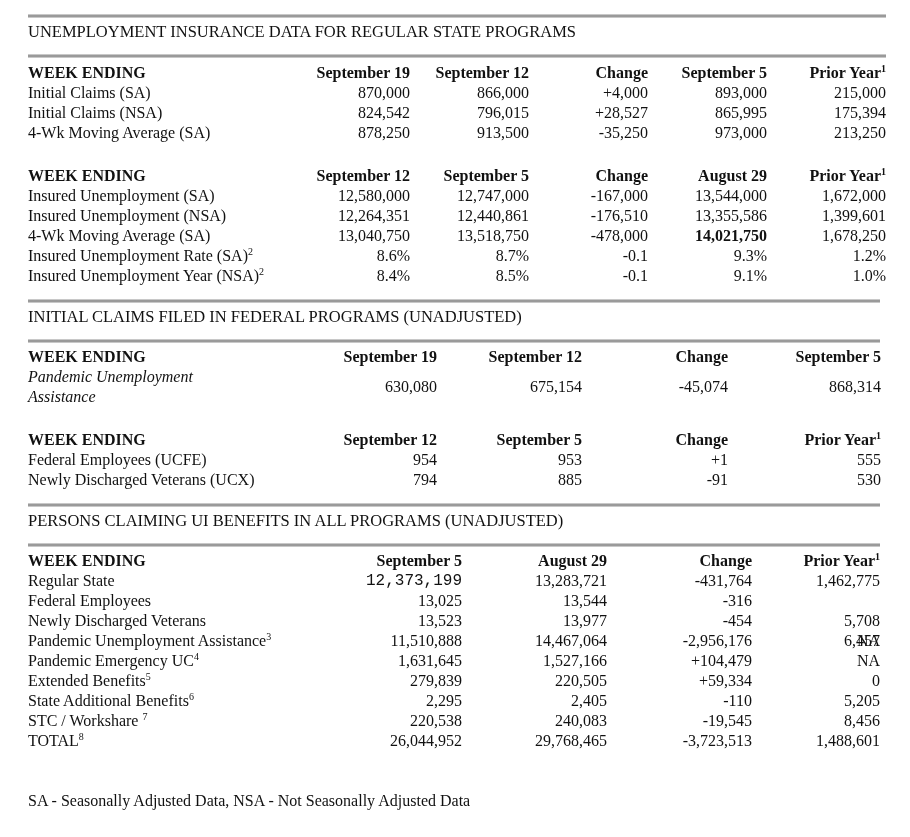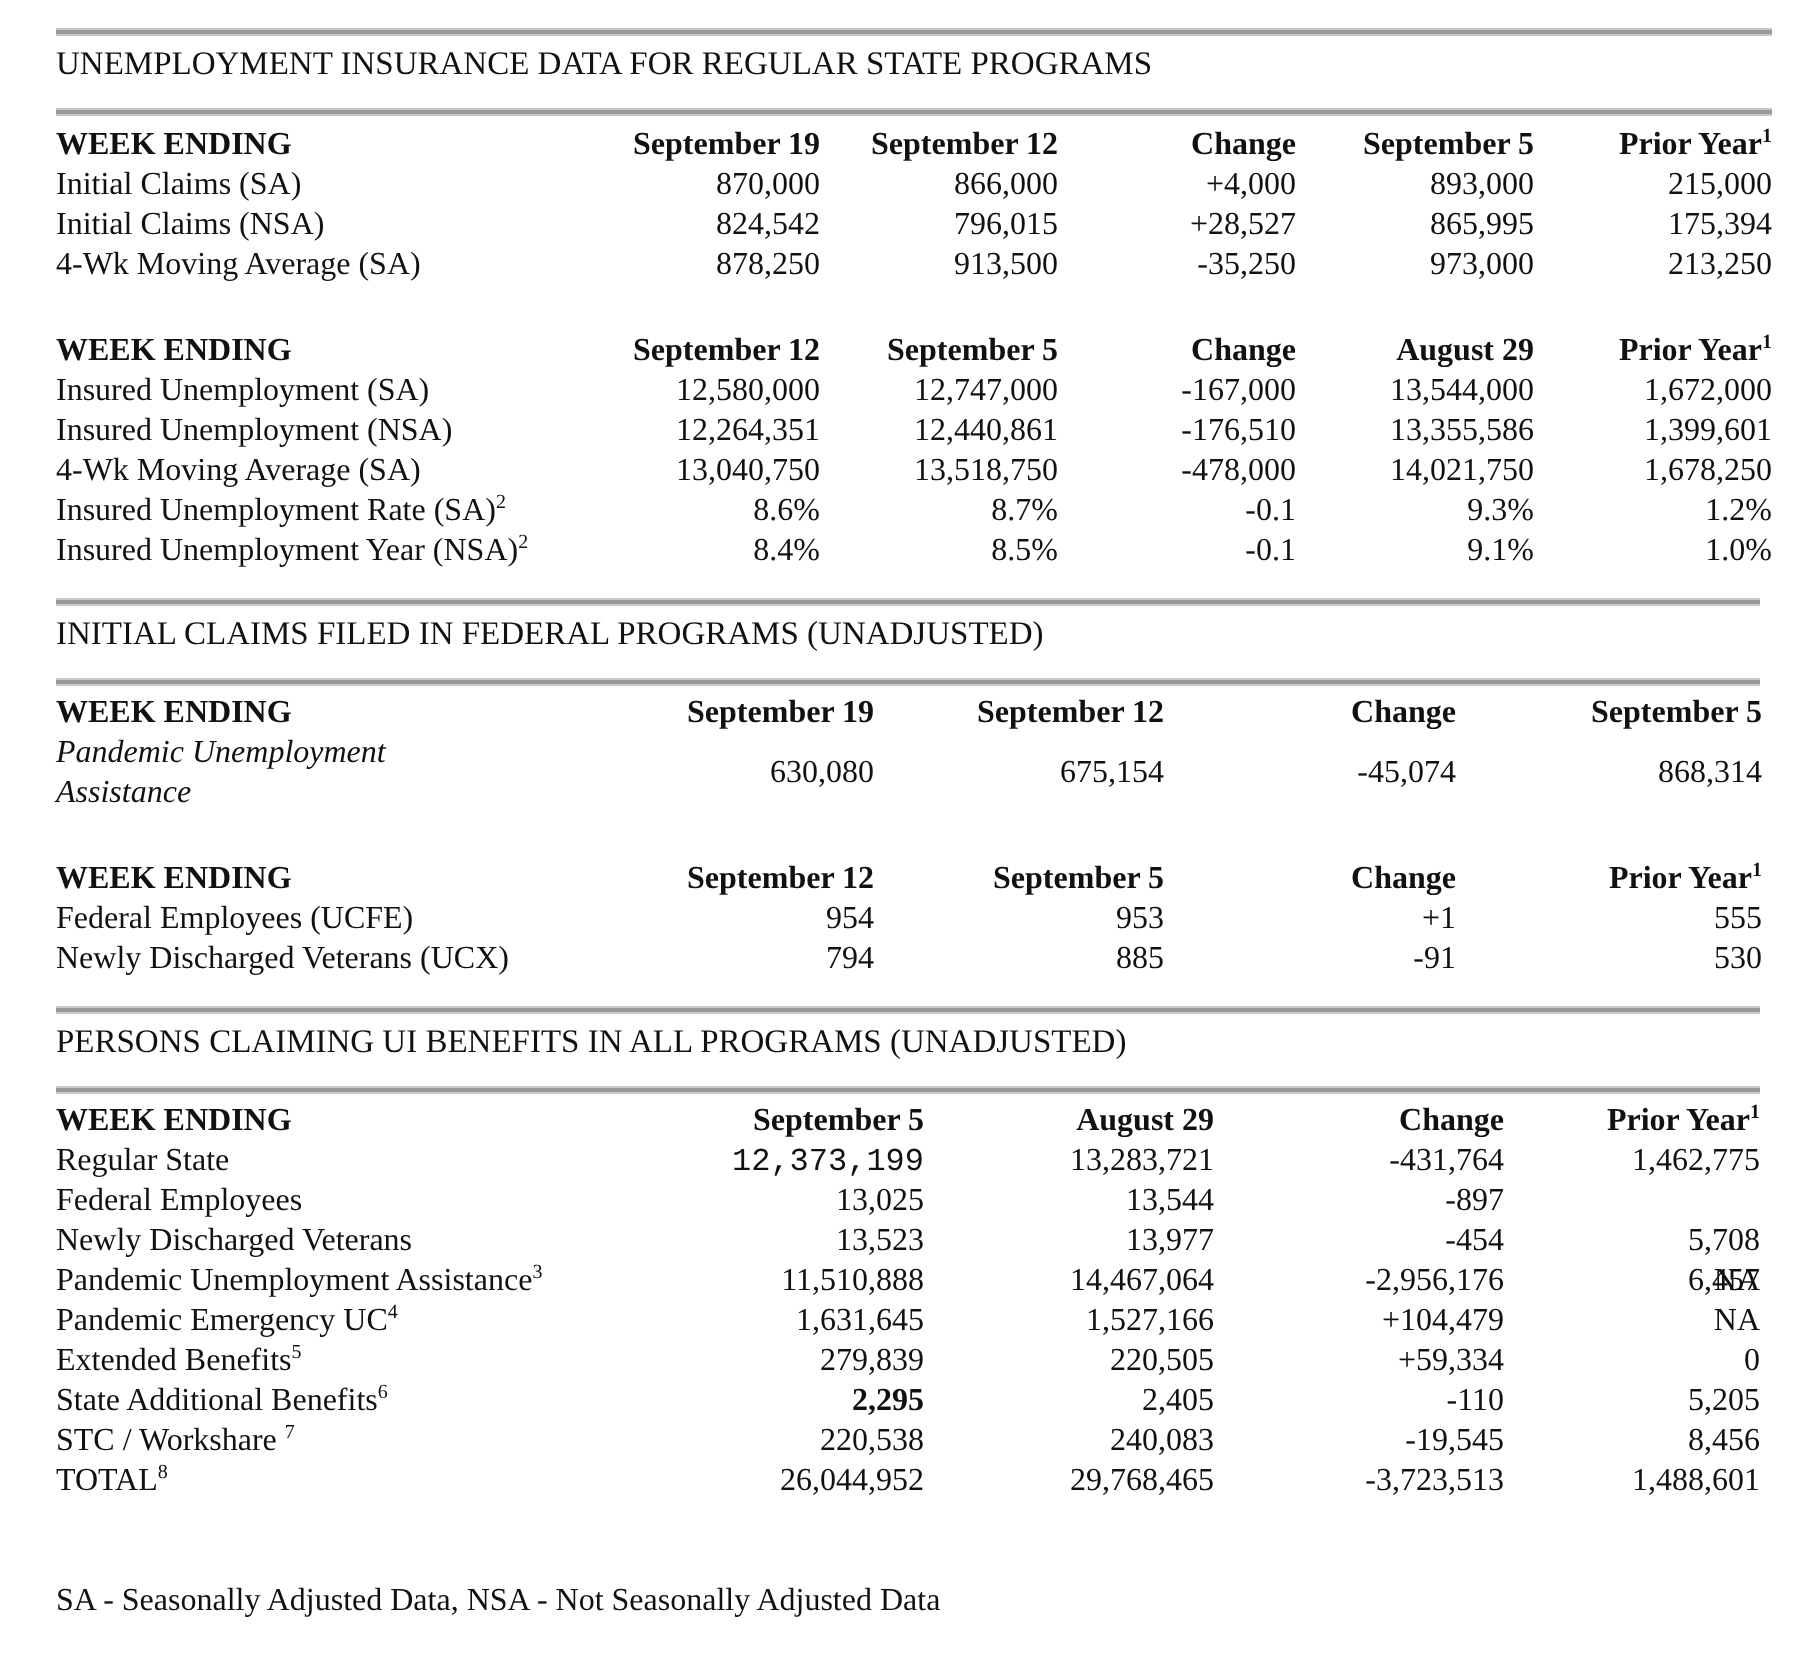--- a/index.html
+++ b/index.html
@@ -142,21 +142,21 @@
     <span class="cell" style="left:371px;">12,440,861</span>
     <span class="cell" style="left:490px;">-176,510</span>
     <span class="cell" style="left:609px;">13,355,586</span>
     <span class="cell" style="left:728px;">1,399,601</span>
   </div>
   <div class="row">
     <span class="label"><span>4-Wk Moving Average (SA)</span><sup></sup></span>
     <span class="cell" style="left:252px;">13,040,750</span>
     <span class="cell" style="left:371px;">13,518,750</span>
     <span class="cell" style="left:490px;">-478,000</span>
-    <span class="cell" style="left:609px;">14,021,750</span>
+    <span class="cell" style="left:609px;font-weight:bold;">14,021,750</span>
     <span class="cell" style="left:728px;">1,678,250</span>
   </div>
   <div class="row">
     <span class="label"><span>Insured Unemployment Rate (SA)</span><sup>2</sup></span>
     <span class="cell" style="left:252px;">8.6%</span>
     <span class="cell" style="left:371px;">8.7%</span>
     <span class="cell" style="left:490px;">-0.1</span>
     <span class="cell" style="left:609px;">9.3%</span>
     <span class="cell" style="left:728px;">1.2%</span>
   </div>
@@ -231,21 +231,21 @@
     <span class="label"><span>Regular State</span><sup></sup></span>
     <span class="cell" style="left:304px;font-family:Liberation Mono, monospace;">12,373,199</span>
     <span class="cell" style="left:449px;">13,283,721</span>
     <span class="cell" style="left:594px;">-431,764</span>
     <span class="cell" style="left:722px;">1,462,775</span>
   </div>
   <div class="row">
     <span class="label"><span>Federal Employees</span><sup></sup></span>
     <span class="cell" style="left:304px;">13,025</span>
     <span class="cell" style="left:449px;">13,544</span>
-    <span class="cell" style="left:594px;">-897</span>
+    <span class="cell" style="left:594px;">-316</span>
     <span class="cell" style="left:722px;margin-top:40px;">6,457</span>
   </div>
   <div class="row">
     <span class="label"><span>Newly Discharged Veterans</span><sup></sup></span>
     <span class="cell" style="left:304px;">13,523</span>
     <span class="cell" style="left:449px;">13,977</span>
     <span class="cell" style="left:594px;">-454</span>
     <span class="cell" style="left:722px;">5,708</span>
   </div>
   <div class="row">
@@ -264,21 +264,21 @@
   </div>
   <div class="row">
     <span class="label"><span>Extended Benefits</span><sup>5</sup></span>
     <span class="cell" style="left:304px;">279,839</span>
     <span class="cell" style="left:449px;">220,505</span>
     <span class="cell" style="left:594px;">+59,334</span>
     <span class="cell" style="left:722px;">0</span>
   </div>
   <div class="row">
     <span class="label"><span>State Additional Benefits</span><sup>6</sup></span>
-    <span class="cell" style="left:304px;font-weight:bold;">2,295</span>
+    <span class="cell" style="left:304px;">2,295</span>
     <span class="cell" style="left:449px;">2,405</span>
     <span class="cell" style="left:594px;">-110</span>
     <span class="cell" style="left:722px;">5,205</span>
   </div>
   <div class="row">
     <span class="label"><span style="white-space:pre;">STC / Workshare </span><sup>7</sup></span>
     <span class="cell" style="left:304px;">220,538</span>
     <span class="cell" style="left:449px;">240,083</span>
     <span class="cell" style="left:594px;">-19,545</span>
     <span class="cell" style="left:722px;">8,456</span>

